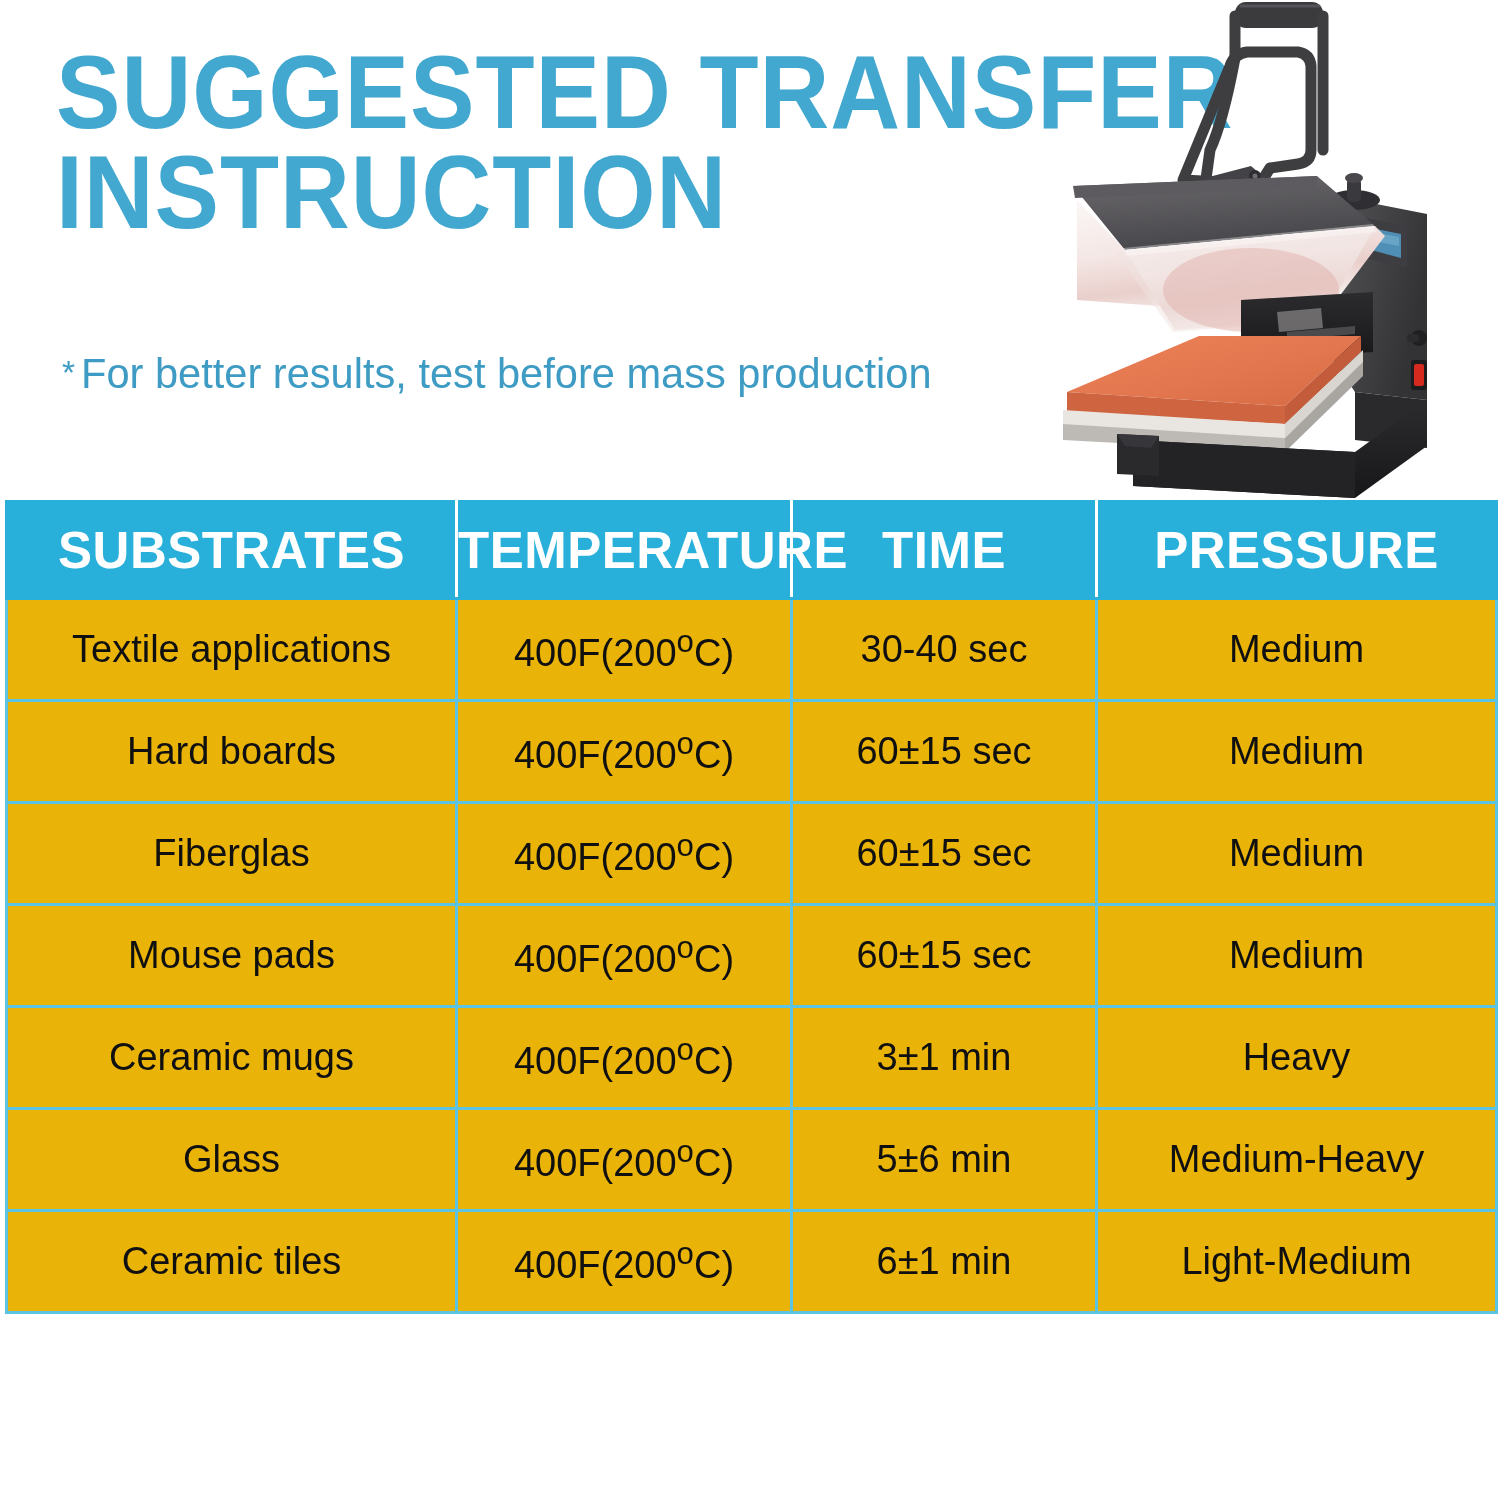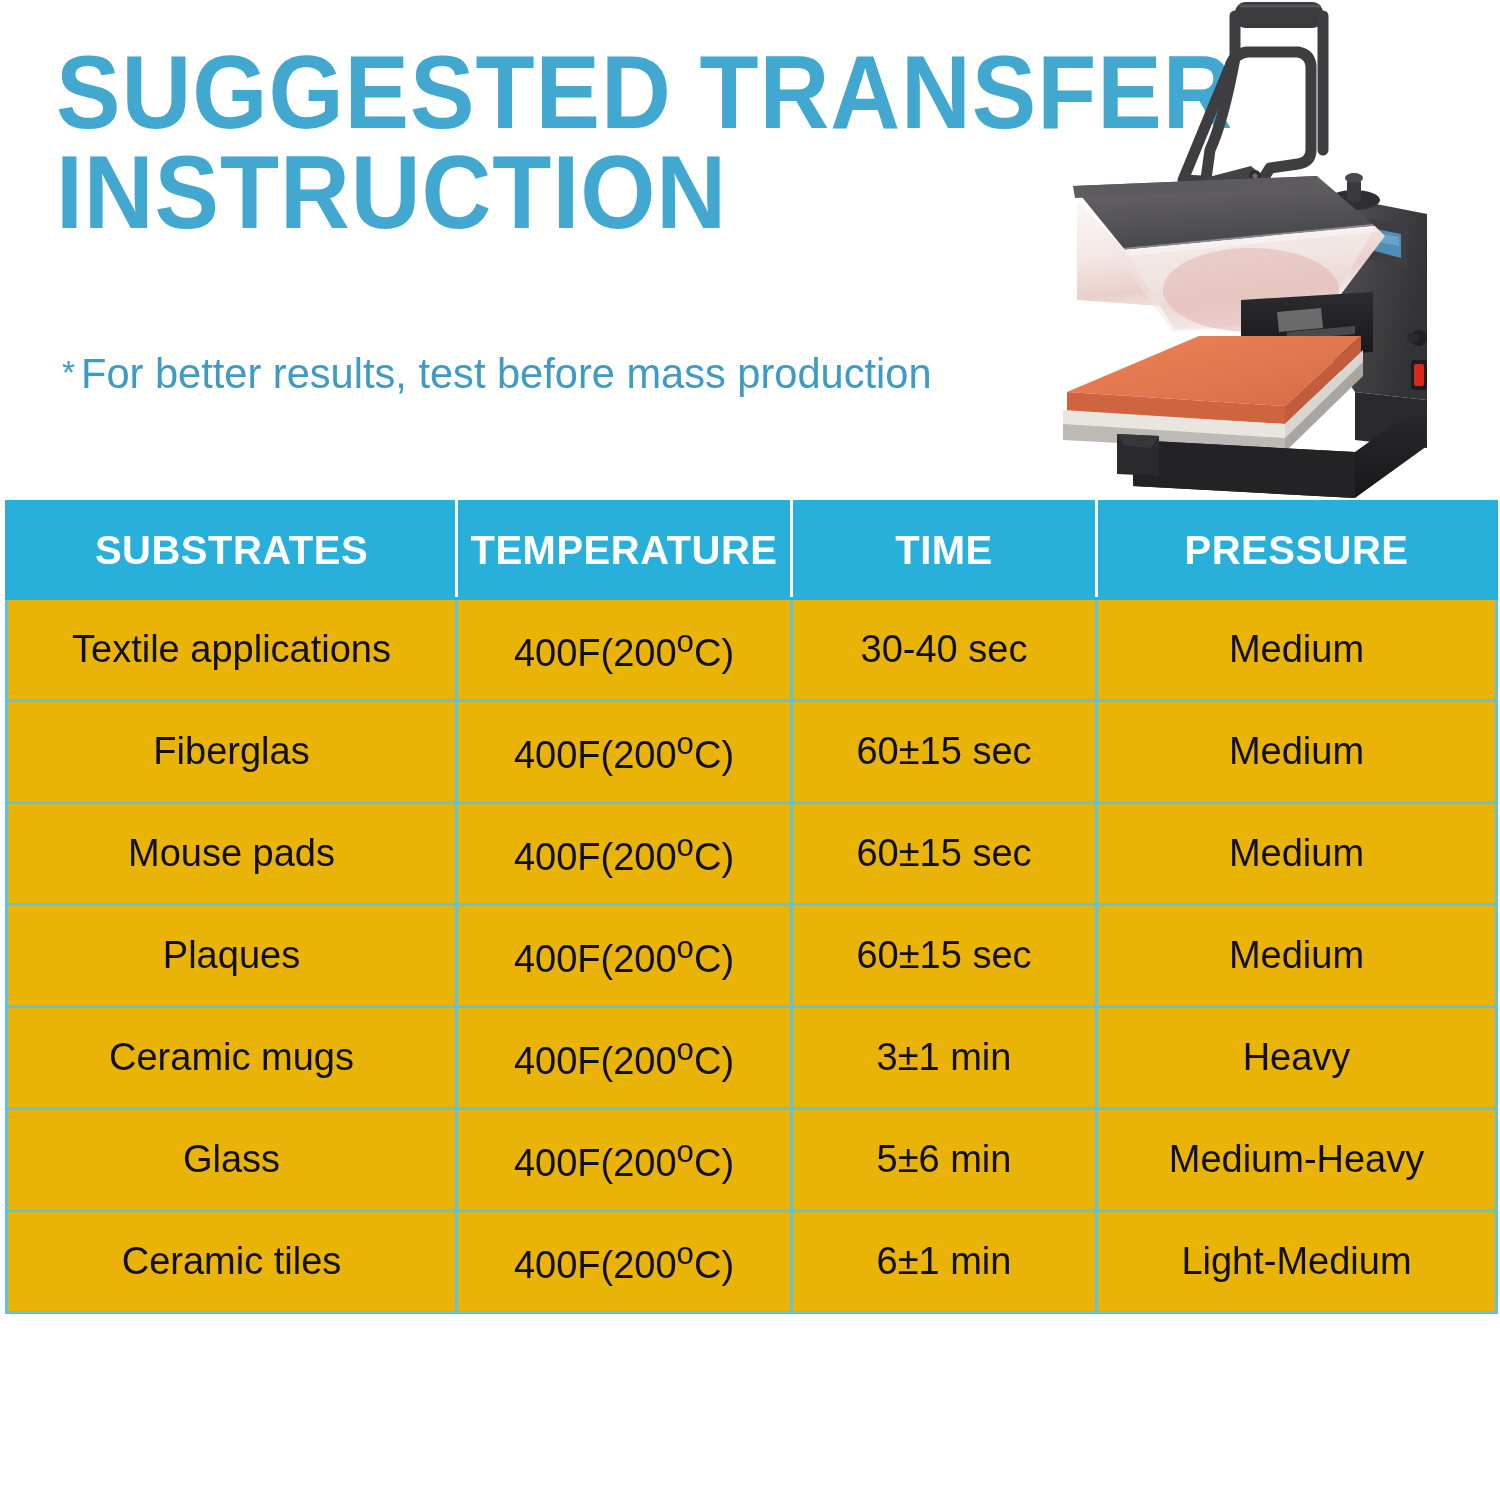--- a/index.html
+++ b/index.html
@@ -71,21 +71,21 @@
     border: 3px solid #5cc3e2;
     text-align: center;
     vertical-align: middle;
     padding: 0;
   }
   #spec-table thead th {
     height: 94px;
     background: #29b0da;
     color: #ffffff;
     font-weight: bold;
-    font-size: 40px;
+    font-size: 51px;
     letter-spacing: 0.5px;
     border-color: #29b0da;
     border-left-color: #ffffff;
     border-right-color: #ffffff;
   }
   #spec-table thead th:first-child { border-left-color: #29b0da; }
   #spec-table thead th:last-child  { border-right-color: #29b0da; }
 
   #spec-table tbody td {
     height: 99px;
@@ -240,33 +240,33 @@
       </tr>
     </thead>
     <tbody id="spec-body">
         <tr>
           <td>Textile applications</td>
           <td><span>400F(200</span><span class="deg">o</span><span>C)</span></td>
           <td>30-40 sec</td>
           <td>Medium</td>
         </tr>
         <tr>
+          <td>Hard boards</td>
+          <td><span>400F(200</span><span class="deg">o</span><span>C)</span></td>
+          <td>60±15 sec</td>
+          <td>Medium</td>
+        </tr>
+        <tr>
           <td>Fiberglas</td>
           <td><span>400F(200</span><span class="deg">o</span><span>C)</span></td>
           <td>60±15 sec</td>
           <td>Medium</td>
         </tr>
         <tr>
           <td>Mouse pads</td>
-          <td><span>400F(200</span><span class="deg">o</span><span>C)</span></td>
-          <td>60±15 sec</td>
-          <td>Medium</td>
-        </tr>
-        <tr>
-          <td>Plaques</td>
           <td><span>400F(200</span><span class="deg">o</span><span>C)</span></td>
           <td>60±15 sec</td>
           <td>Medium</td>
         </tr>
         <tr>
           <td>Ceramic mugs</td>
           <td><span>400F(200</span><span class="deg">o</span><span>C)</span></td>
           <td>3±1 min</td>
           <td>Heavy</td>
         </tr>

